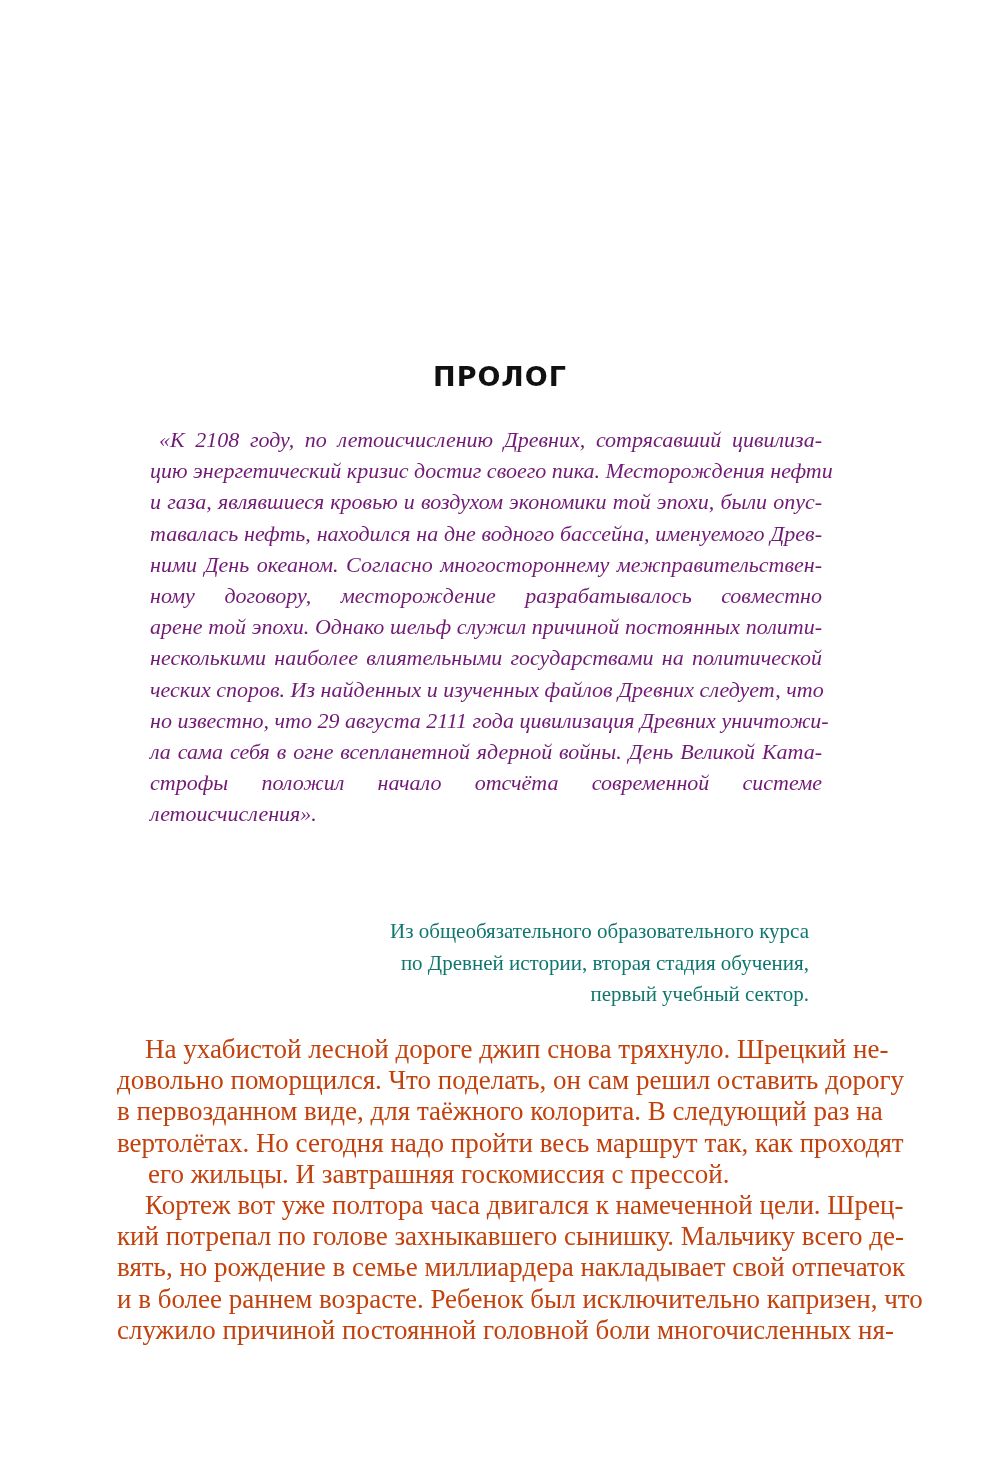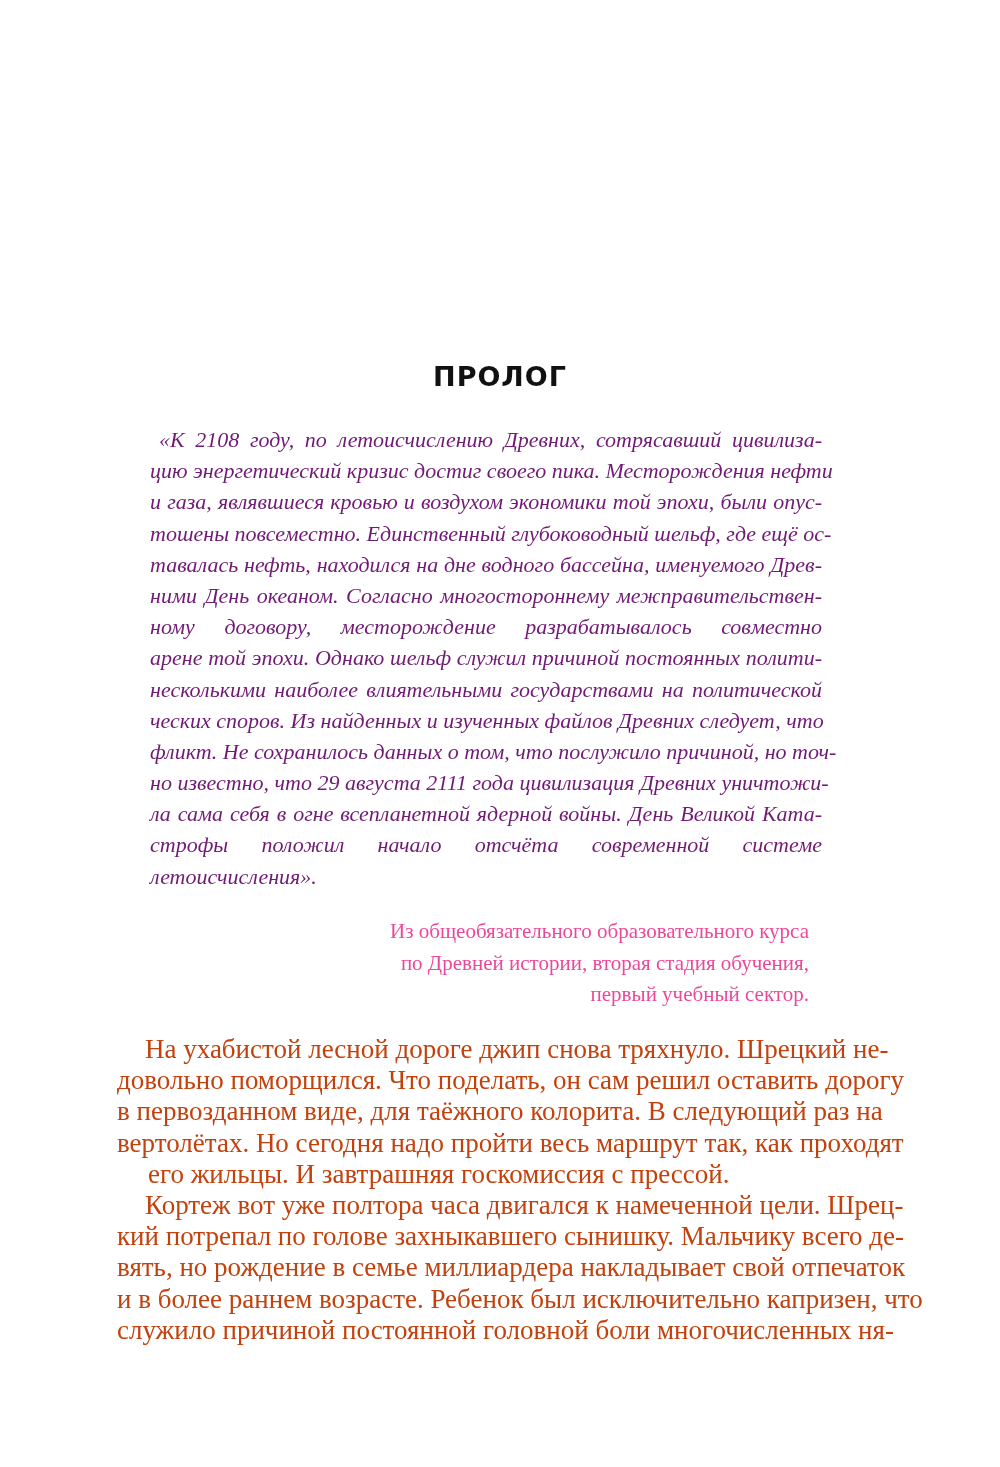--- a/index.html
+++ b/index.html
@@ -62,21 +62,21 @@
     }
     .attribution {
       position: absolute;
       top: 916px;
       left: 300px;
       width: 509px;
       text-align: right;
       font-family: "Liberation Serif", serif;
       font-size: 21px;
       line-height: 31.5px;
-      color: #ec4899;
+      color: #0f766e;
     }
     .attribution .line {
       display: block;
       white-space: nowrap;
     }
     .body-text {
       position: absolute;
       left: 117px;
       width: 692px;
       font-family: "Liberation Serif", serif;
@@ -105,28 +105,26 @@
 <body>
 
 <div class="page">
 
   <h1 class="chapter-title" style="margin:0;">ПРОЛОГ</h1>
 
   <div class="epigraph">
     <span class="line first">«К 2108 году, по летоисчислению Древних, сотрясавший цивилиза-</span>
     <span class="line">цию энергетический кризис достиг своего пика. Месторождения нефти</span>
     <span class="line">и газа, являвшиеся кровью и воздухом экономики той эпохи, были опус-</span>
-    <span class="line">тошены повсеместно. Единственный глубоководный шельф, где ещё ос-</span>
     <span class="line">тавалась нефть, находился на дне водного бассейна, именуемого Древ-</span>
     <span class="line">ними День океаном. Согласно многостороннему межправительствен-</span>
     <span class="line">ному договору, месторождение разрабатывалось совместно</span>
     <span class="line">арене той эпохи. Однако шельф служил причиной постоянных полити-</span>
     <span class="line">несколькими наиболее влиятельными государствами на политической</span>
     <span class="line">ческих споров. Из найденных и изученных файлов Древних следует, что</span>
-    <span class="line">фликт. Не сохранилось данных о том, что послужило причиной, но точ-</span>
     <span class="line">но известно, что 29 августа 2111 года цивилизация Древних уничтожи-</span>
     <span class="line">ла сама себя в огне всепланетной ядерной войны. День Великой Ката-</span>
     <span class="line">строфы положил начало отсчёта современной системе</span>
     <span class="line last">летоисчисления».</span>
   </div>
 
   <div class="attribution">
     <span class="line">Из общеобязательного образовательного курса</span>
     <span class="line">по Древней истории, вторая стадия обучения,</span>
     <span class="line">первый учебный сектор.</span>

